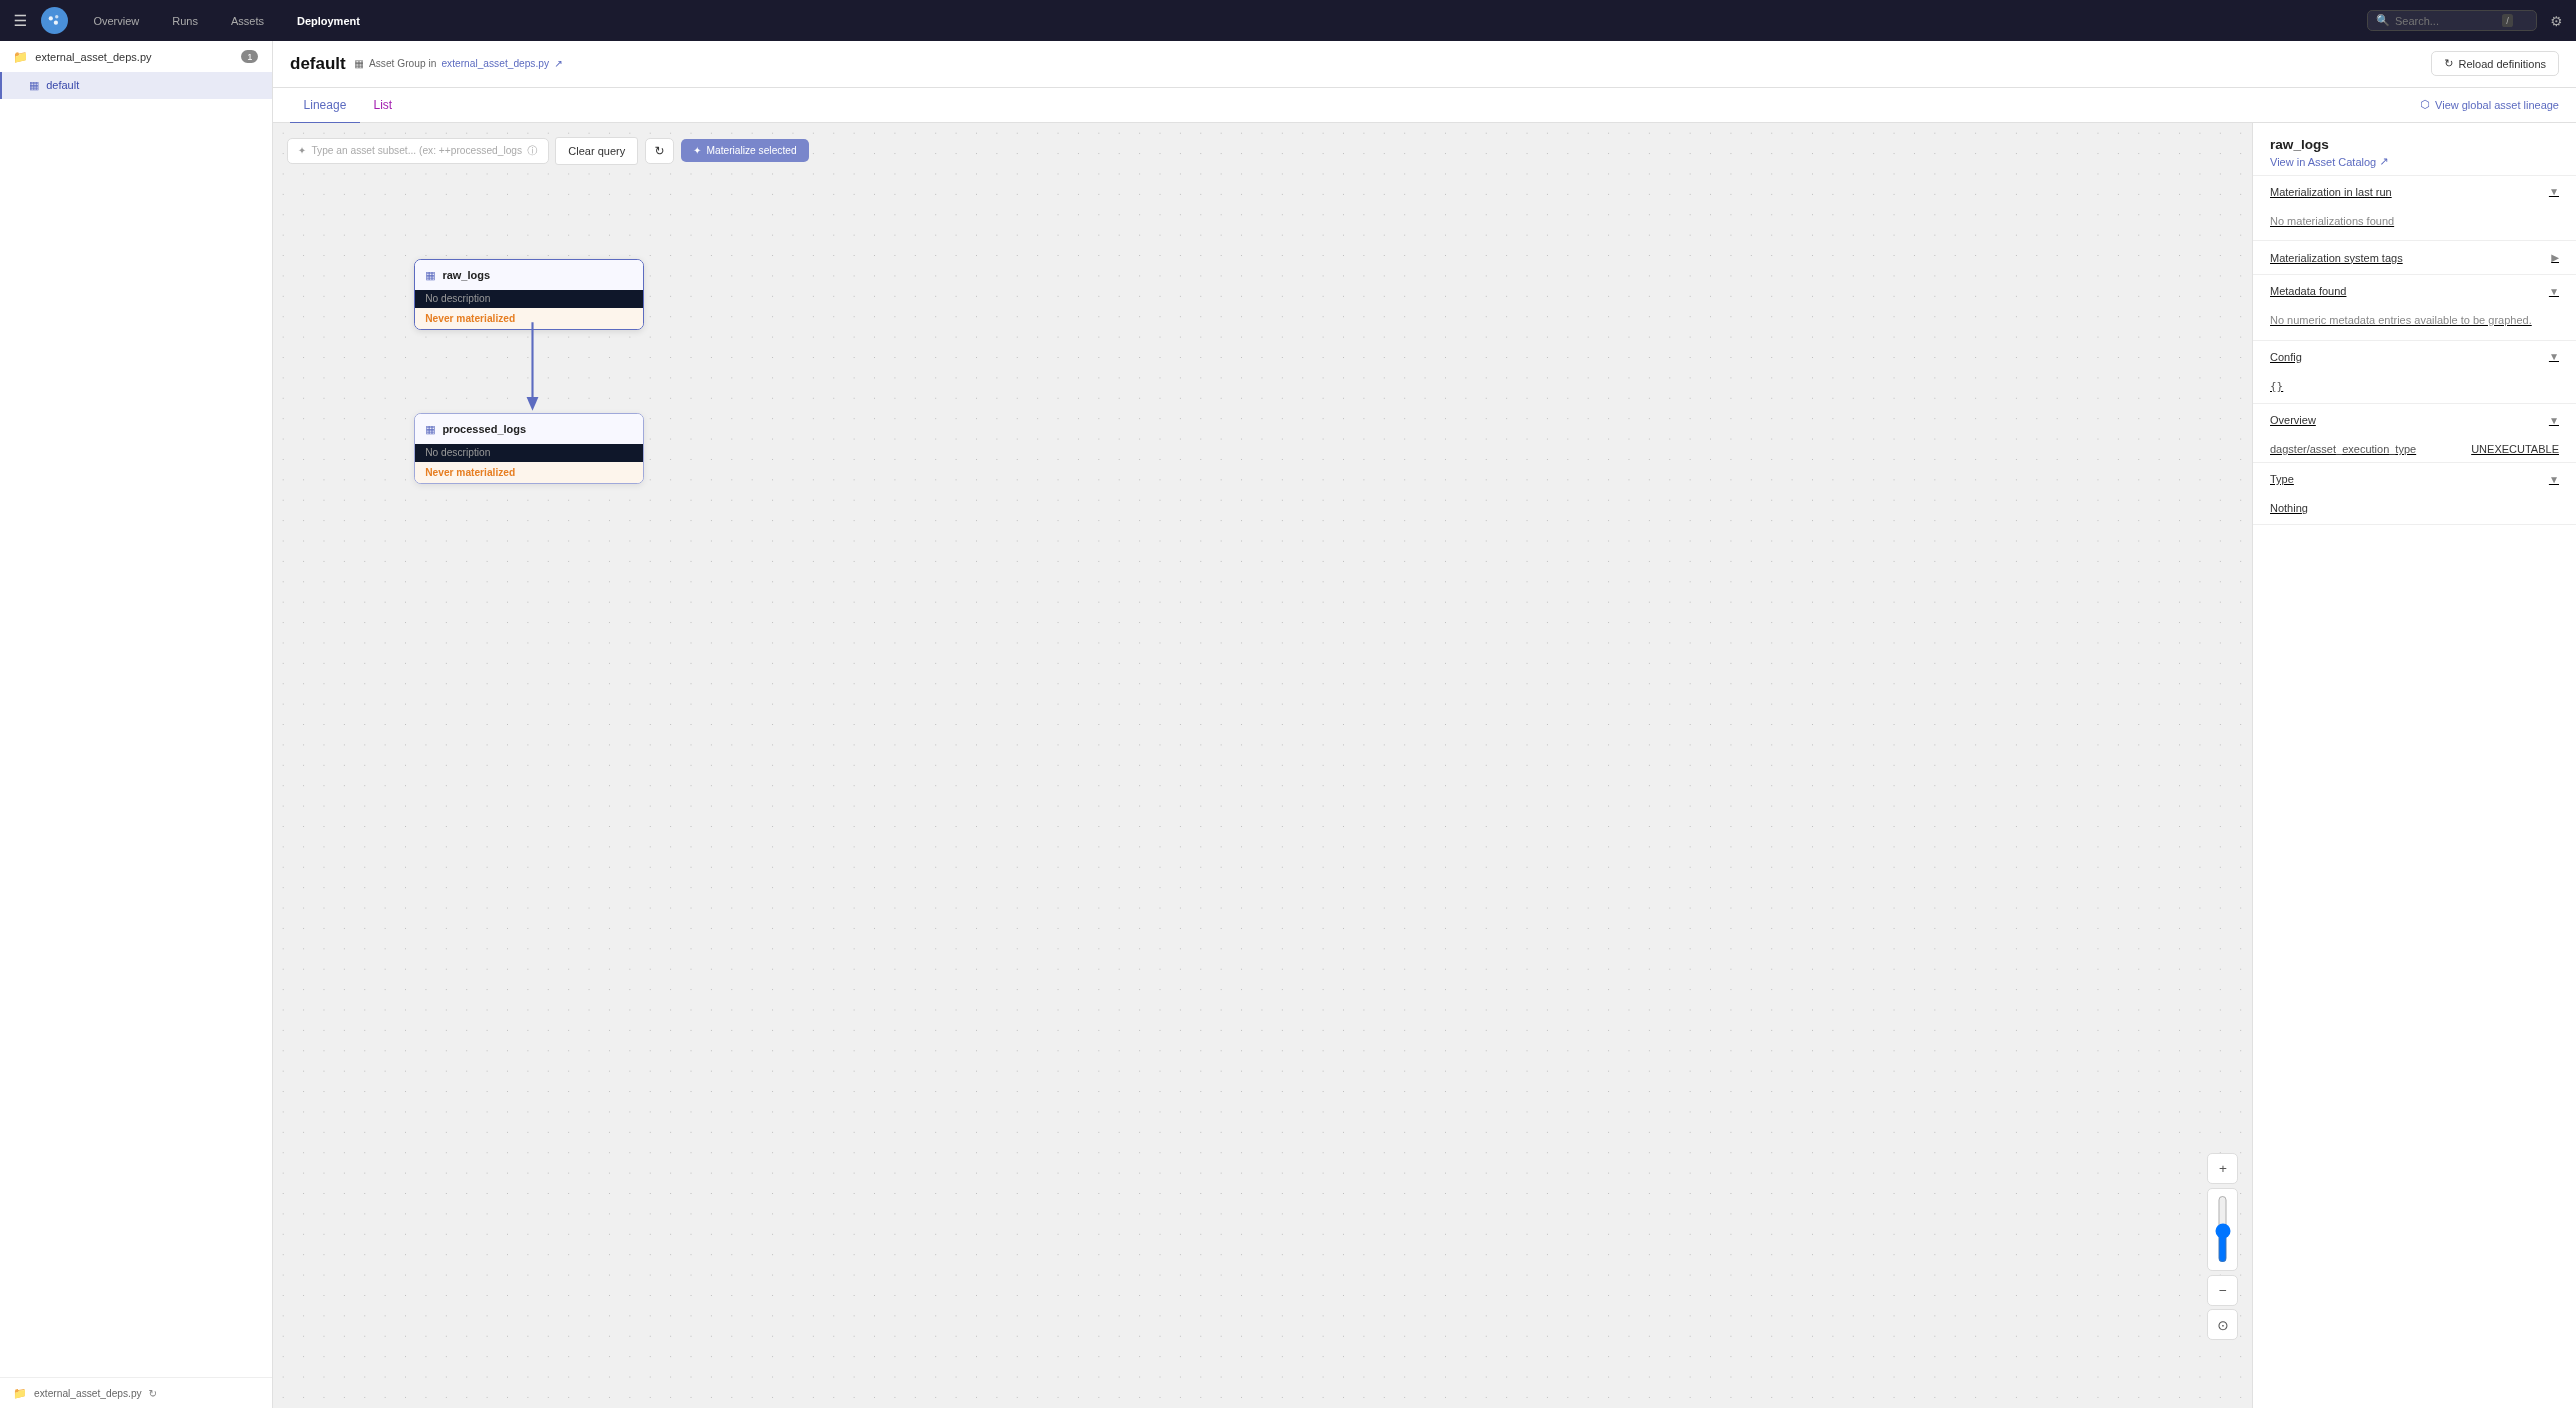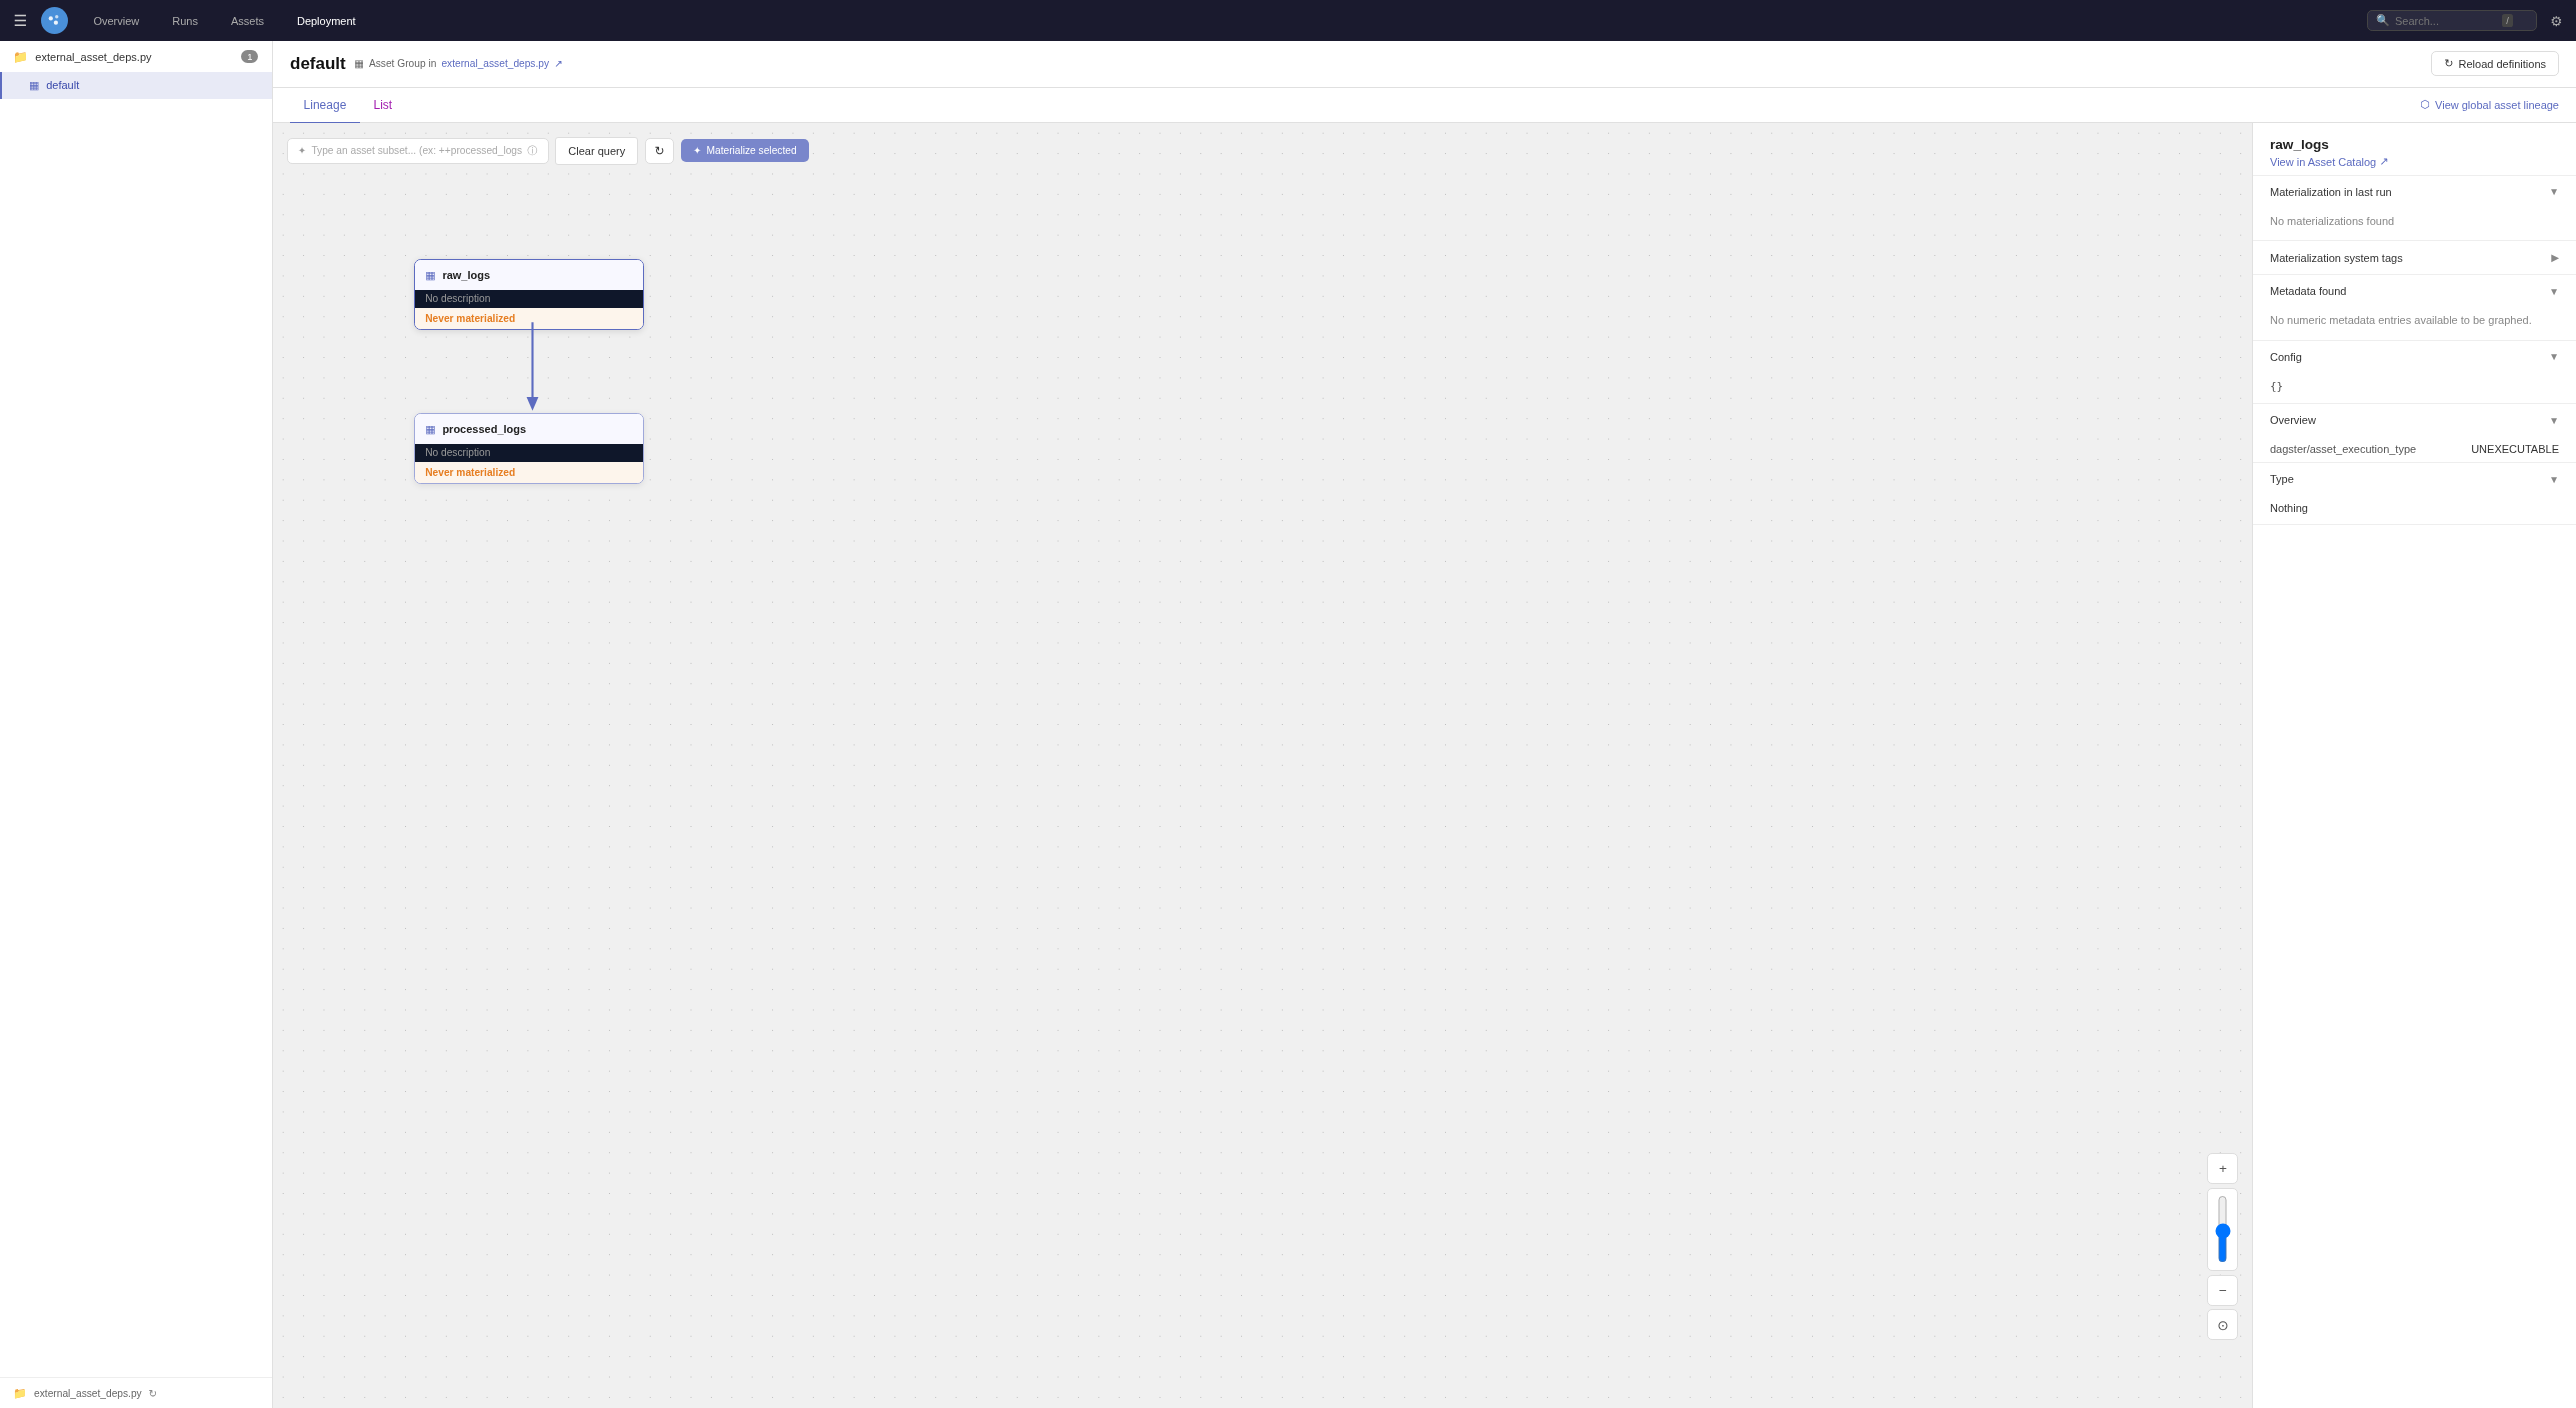--- a/index.html
+++ b/index.html
@@ -12,21 +12,21 @@
       display: flex;
       align-items: center;
       padding: 0 13.6px;
       gap: 6.8px;
       flex-shrink: 0;
     }
     .topnav-hamburger { color: #ccc; cursor: pointer; font-size: 15.3px; margin-right: 6.8px; }
     .topnav-logo { width: 27px; height: 27px; border-radius: 50%; background: #4a90d9; display: flex; align-items: center; justify-content: center; color: white; font-size: 12px; margin-right: 10.2px; }
     .topnav-links { display: flex; gap: 16px; flex: 1; }
     .topnav-link { color: #aaa; font-size: 11px; padding: 5.1px 8.5px; border-radius: 3.4px; cursor: pointer; text-decoration: none; }
-    .topnav-link.active { color: #fff; font-weight: 400; }
+    .topnav-link.active { color: #fff; font-weight: 700; }
     .topnav-search {
       display: flex; align-items: center; background: #2a2a3e; border: 0.9px solid #444; border-radius: 5.1px;
       padding: 3.4px 8.5px; gap: 5.1px; color: #888; font-size: 11px; width: 170px; cursor: pointer;
     }
     .topnav-search input { background: none; border: none; outline: none; color: #ccc; font-size: 11px; width: 102px; }
     .topnav-search-shortcut { background: #444; border-radius: 2.6px; padding: 0.9px 4.3px; font-size: 9.4px; color: #aaa; }
     .topnav-gear { color: #aaa; font-size: 13.6px; cursor: pointer; margin-left: 6.8px; }
 
     
     .main-layout { display: flex; flex: 1; overflow: hidden; }
@@ -197,20 +197,21 @@
       overflow-y: auto;
       flex-shrink: 0;
     }
     .panel-header { padding: 13.6px 17px 6.8px; }
     .panel-title { font-size: 13.6px; font-weight: 600; color: #222; }
     .panel-link { display: flex; align-items: center; gap: 3.4px; color: #5c6bc0; font-size: 11px; cursor: pointer; margin-top: 3.4px; }
     .panel-divider { height: 0.9px; background: #eee; margin: 0; }
 
     .panel-section {
       border-bottom: 0.9px solid #eee;
+      text-decoration: underline;
     }
     .panel-section-header {
       display: flex; align-items: center; justify-content: space-between;
       padding: 10.2px 17px; cursor: pointer;
     }
     .panel-section-title { font-size: 11px; font-weight: 500; color: #333; }
     .panel-section-arrow { color: #888; font-size: 10.2px; }
     .panel-section-content { padding: 3.4px 17px 10.2px; }
     .panel-section-empty { font-size: 11px; color: #888; padding: 3.4px 0; }
 

